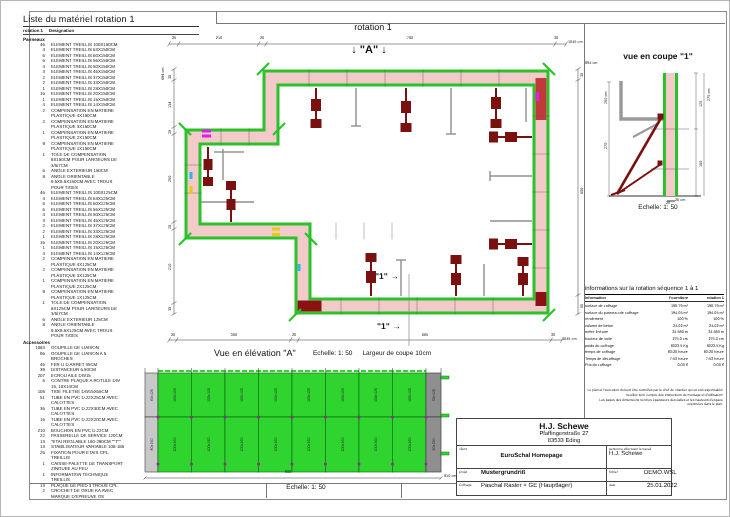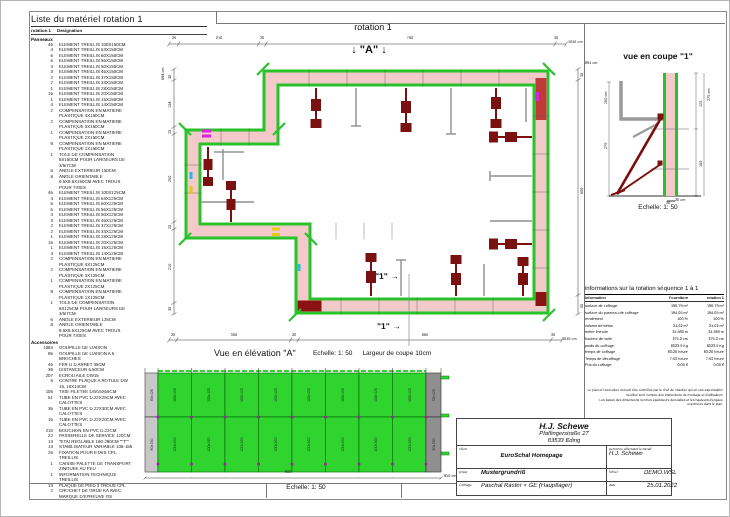--- a/index.html
+++ b/index.html
@@ -3,21 +3,21 @@
 <meta charset="utf-8">
 <style>
   html,body{margin:0;padding:0;background:#e8e8e8;}
   .page{position:relative;width:730px;height:517px;background:#ffffff;border:1px solid #b5b5b5;
         box-sizing:border-box;overflow:hidden;font-family:"Liberation Sans","DejaVu Sans",sans-serif;
         color:#111;text-rendering:geometricPrecision;}
   .abs{position:absolute;}
   .sheet-border{position:absolute;left:28px;top:10px;width:696px;height:487px;border:1px solid #8a8a8a;}
   .frame-line{position:absolute;background:#777;}
   
-  .mat-list{position:absolute;left:30px;top:13px;width:176px;}
+  .mat-list{position:absolute;left:22px;top:13px;width:176px;}
   .mat-title{font-size:9px;font-weight:500;letter-spacing:.2px;border-bottom:1px solid #333;padding-bottom:2px;margin-bottom:1px;}
   .mat-cols{display:grid;grid-template-columns:26px 1fr;font-size:4.4px;font-weight:bold;border-bottom:.7px solid #444;padding-bottom:1px;margin-bottom:1px;}
   .sec-name{font-size:4.6px;font-weight:bold;margin-top:1.5px;}
   .mrow{display:grid;grid-template-columns:22px 6px 74px;font-size:4.4px;line-height:5.5px;}
   .mrow .q{text-align:right;}
   .mrow .t{grid-column:3;}
   
   .dim{position:absolute;font-size:3.8px;color:#222;white-space:nowrap;line-height:4px;}
   .dim.c{width:30px;margin-left:-15px;text-align:center;}
   .dim.r{transform:rotate(-90deg);transform-origin:0 0;}
@@ -36,21 +36,21 @@
   .info-head span:nth-child(2),.info-head span:nth-child(3),
   .irow span:nth-child(2),.irow span:nth-child(3){text-align:right;}
   .irow{padding:1px 0;}
   .disclaimer{position:absolute;left:584px;top:387px;width:138px;font-size:3.4px;line-height:1.4;text-align:right;color:#222;}
   
   .elev-title{position:absolute;left:213px;top:347px;font-size:9px;}
   .elev-scale-top{position:absolute;left:312px;top:349px;font-size:6.5px;}
   .elev-scale-top .gap{display:inline-block;width:10px;}
   .elev-scale-bottom{position:absolute;left:225px;top:483px;width:160px;text-align:center;font-size:6.5px;}
   
-  .tb{position:absolute;left:455px;top:417px;width:216px;height:78px;border:1px solid #444;box-sizing:border-box;background:#fff;font-style:italic;}
+  .tb{position:absolute;left:455px;top:417px;width:216px;height:78px;border:1px solid #444;box-sizing:border-box;background:#fff;}
   .tb .hd{height:27px;border-bottom:1px solid #444;text-align:center;box-sizing:border-box;padding-top:2px;}
   .tb .hd .co{font-size:8.5px;font-weight:bold;}
   .tb .hd .ad{font-size:5.8px;line-height:6.5px;}
   .tb .row{display:grid;grid-template-columns:150px 1fr;box-sizing:border-box;}
   .tb .r2{height:23px;border-bottom:1px solid #444;}
   .tb .r3{height:13px;border-bottom:1px solid #444;}
   .tb .r4{height:13px;}
   .tb .cell{position:relative;border-right:1px solid #444;box-sizing:border-box;padding:1px 2px 0 2px;}
   .tb .cell.last{border-right:none;}
   .tb .lab{font-size:3.3px;color:#333;display:block;}

